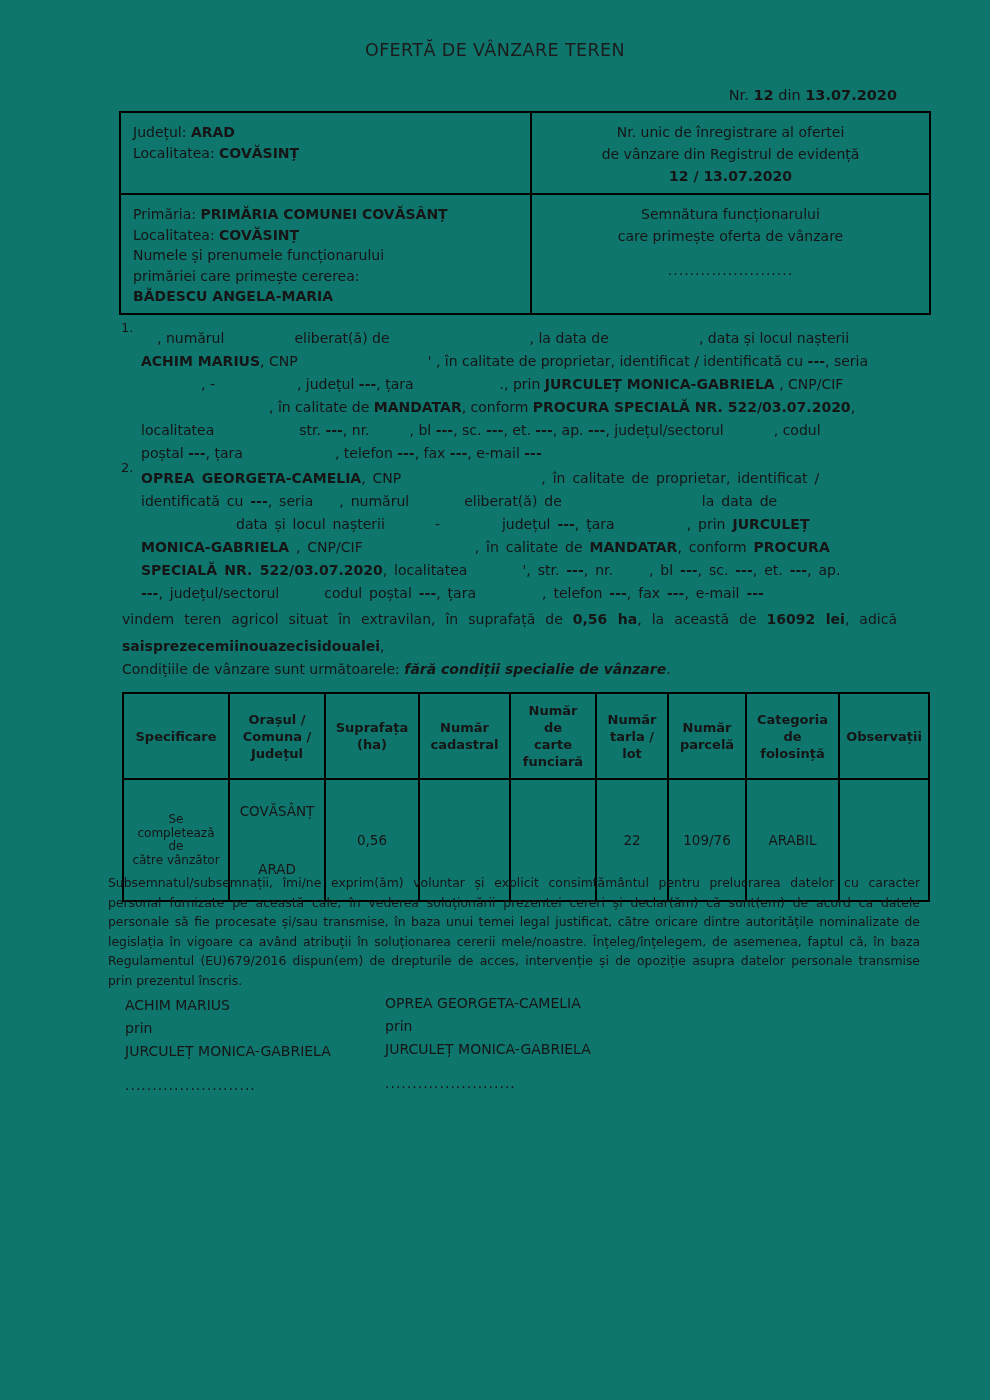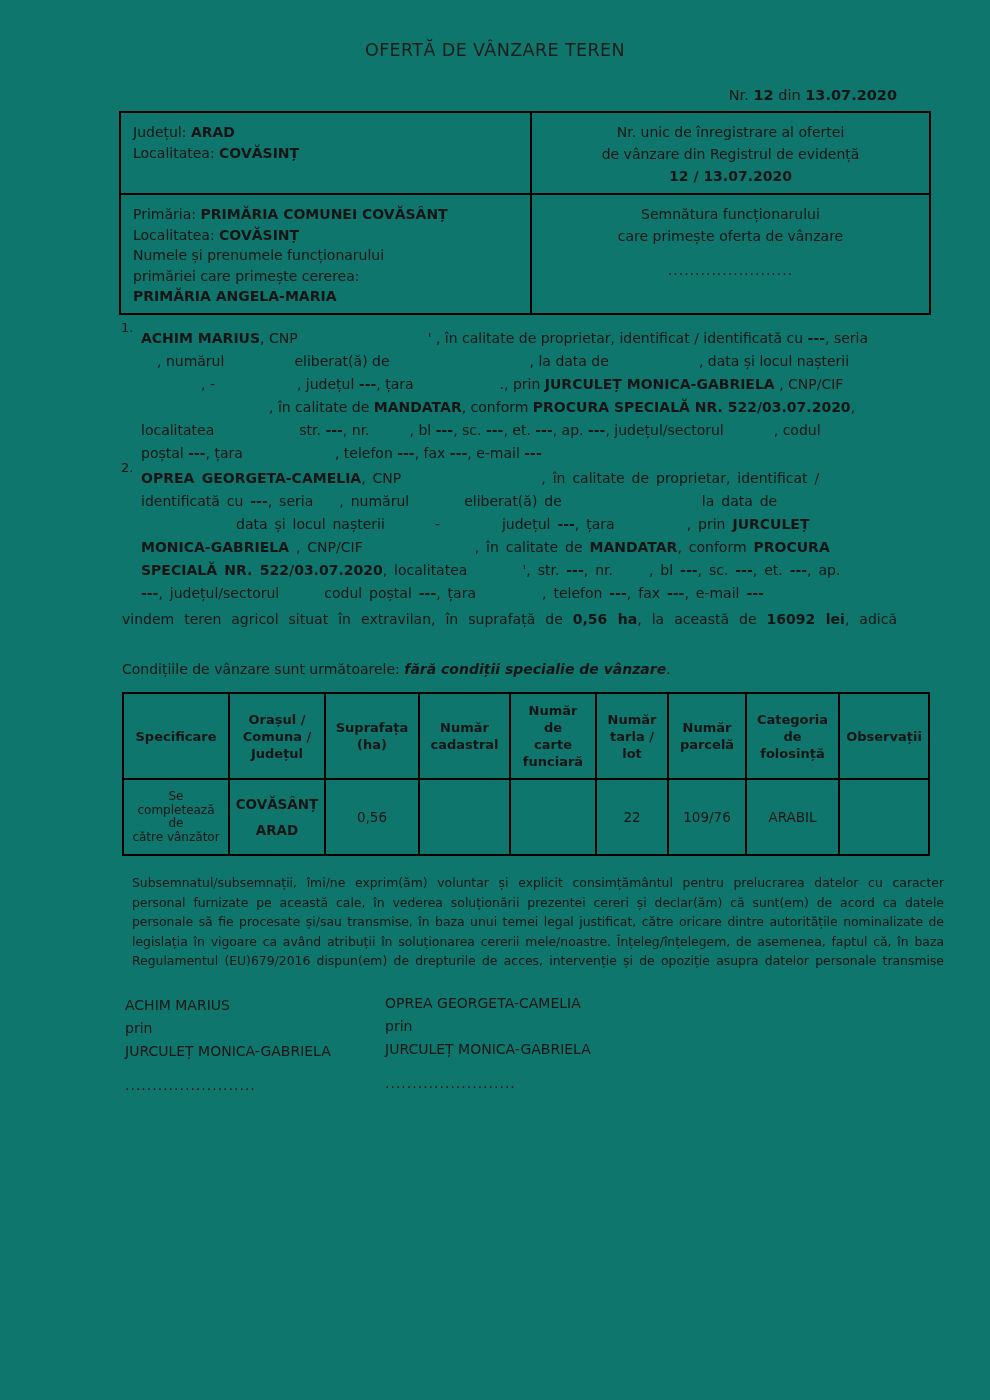--- a/index.html
+++ b/index.html
@@ -34,23 +34,23 @@
   .sale{position:absolute;left:122px;width:775px;line-height:27px;}
   .jl{text-align:justify;text-align-last:justify;}
   .cond{position:absolute;left:122px;white-space:nowrap;}
   
   .ltable{position:absolute;top:692px;left:122px;border-collapse:collapse;table-layout:fixed;}
   .ltable th,.ltable td{border:2px solid #000;text-align:center;vertical-align:middle;
     white-space:pre-line;padding:2px;}
   .ltable th{font-size:13px;font-weight:700;line-height:17px;height:80px;}
   .ltable td{font-size:13.5px;height:70px;line-height:18px;}
   .ltable td.small{font-size:12px;line-height:13.5px;}
-  .ltable td.town{line-height:26px;font-weight:bold;}
-  
-  .consent{position:absolute;top:873px;left:132px;width:812px;font-size:12.4px;}
+  .ltable td.town{line-height:58px;}
+  
+  .consent{position:absolute;top:873px;left:108px;width:812px;font-size:12.4px;}
   .cline{line-height:19.5px;}
   .cj{text-align:justify;text-align-last:justify;}
   
   .sig{position:absolute;line-height:23px;font-size:14px;}
   .sig .dotrow{margin-top:11px;letter-spacing:1px;}
   .sig-left{top:994px;left:125px;}
   .sig-right{top:992px;left:385px;}
 </style>
 </head>
 <body>
@@ -73,53 +73,54 @@
         <div>de vânzare din Registrul de evidență</div>
         <div class="b">12 / 13.07.2020</div>
       </td>
     </tr>
     <tr class="h-r2">
       <td class="cl">
         <div><span>Primăria: </span><span style="font-weight: 700;">PRIMĂRIA COMUNEI COVĂSÂNȚ</span></div>
         <div><span>Localitatea: </span><span style="font-weight: 700;">COVĂSINȚ</span></div>
         <div>Numele și prenumele funcționarului</div>
         <div>primăriei care primește cererea:</div>
-        <div class="b">PRIMĂRIA ANGELA-MARIA</div>
+        <div class="b">BĂDESCU ANGELA-MARIA</div>
       </td>
       <td class="cr">
         <div>Semnătura funcționarului</div>
         <div>care primește oferta de vânzare</div>
         <div class="sem-dots">.......................</div>
       </td>
     </tr>
   </tbody>
     </table>
 
   <div class="pnum" style="top:320px;left:121px;">1.</div>
   <div class="party p1" style="top:327px;">
+    <div class="pline"><span style="display: inline-block; width: 16px;"></span><span>, numărul</span><span style="display: inline-block; width: 70px;"></span><span>eliberat(ă) de</span><span style="display: inline-block; width: 140px;"></span><span>, la data de</span><span style="display: inline-block; width: 90px;"></span><span>, data și locul nașterii</span></div>
     <div class="pline"><span style="font-weight: 700;">ACHIM MARIUS</span><span>, CNP</span><span style="display: inline-block; width: 130px;"></span><span>' , în calitate de proprietar, identificat / identificată cu </span><span style="font-weight: 700;">---</span><span>, seria</span></div>
-    <div class="pline"><span style="display: inline-block; width: 16px;"></span><span>, numărul</span><span style="display: inline-block; width: 70px;"></span><span>eliberat(ă) de</span><span style="display: inline-block; width: 140px;"></span><span>, la data de</span><span style="display: inline-block; width: 90px;"></span><span>, data și locul nașterii</span></div>
     <div class="pline"><span style="display: inline-block; width: 60px;"></span><span>, -</span><span style="display: inline-block; width: 82px;"></span><span>, județul </span><span style="font-weight: 700;">---</span><span>, țara</span><span style="display: inline-block; width: 86px;"></span><span>., prin </span><span style="font-weight: 700;">JURCULEȚ MONICA-GABRIELA</span><span> , CNP/CIF</span></div>
     <div class="pline"><span style="display: inline-block; width: 128px;"></span><span>, în calitate de </span><span style="font-weight: 700;">MANDATAR</span><span>, conform </span><span style="font-weight: 700;">PROCURA SPECIALĂ NR. 522/03.07.2020</span><span>,</span></div>
     <div class="pline"><span>localitatea</span><span style="display: inline-block; width: 85px;"></span><span>str. </span><span style="font-weight: 700;">---</span><span>, nr.</span><span style="display: inline-block; width: 40px;"></span><span>, bl </span><span style="font-weight: 700;">---</span><span>, sc. </span><span style="font-weight: 700;">---</span><span>, et. </span><span style="font-weight: 700;">---</span><span>, ap. </span><span style="font-weight: 700;">---</span><span>, județul/sectorul</span><span style="display: inline-block; width: 50px;"></span><span>, codul</span></div>
     <div class="pline"><span>poștal </span><span style="font-weight: 700;">---</span><span>, țara</span><span style="display: inline-block; width: 92px;"></span><span>, telefon </span><span style="font-weight: 700;">---</span><span>, fax </span><span style="font-weight: 700;">---</span><span>, e-mail </span><span style="font-weight: 700;">---</span></div>
   </div>
 
   <div class="pnum" style="top:460px;left:121px;">2.</div>
   <div class="party p2" style="top:467px;">
     <div class="pline"><span style="font-weight: 700;">OPREA GEORGETA-CAMELIA</span><span>, CNP</span><span style="display: inline-block; width: 140px;"></span><span>, în calitate de proprietar, identificat /</span></div>
     <div class="pline"><span>identificată cu </span><span style="font-weight: 700;">---</span><span>, seria</span><span style="display: inline-block; width: 26px;"></span><span>, numărul</span><span style="display: inline-block; width: 55px;"></span><span>eliberat(ă) de</span><span style="display: inline-block; width: 140px;"></span><span>la data de</span></div>
     <div class="pline"><span style="display: inline-block; width: 95px;"></span><span>data și locul nașterii</span><span style="display: inline-block; width: 50px;"></span><span>-</span><span style="display: inline-block; width: 62px;"></span><span>județul </span><span style="font-weight: 700;">---</span><span>, țara</span><span style="display: inline-block; width: 72px;"></span><span>, prin </span><span style="font-weight: 700;">JURCULEȚ</span></div>
     <div class="pline"><span style="font-weight: 700;">MONICA-GABRIELA</span><span> , CNP/CIF</span><span style="display: inline-block; width: 112px;"></span><span>, în calitate de </span><span style="font-weight: 700;">MANDATAR</span><span>, conform </span><span style="font-weight: 700;">PROCURA</span></div>
     <div class="pline"><span style="font-weight: 700;">SPECIALĂ NR. 522/03.07.2020</span><span>, localitatea</span><span style="display: inline-block; width: 55px;"></span><span>', str. </span><span style="font-weight: 700;">---</span><span>, nr.</span><span style="display: inline-block; width: 36px;"></span><span>, bl </span><span style="font-weight: 700;">---</span><span>, sc. </span><span style="font-weight: 700;">---</span><span>, et. </span><span style="font-weight: 700;">---</span><span>, ap.</span></div>
     <div class="pline"><span style="font-weight: 700;">---</span><span>, județul/sectorul</span><span style="display: inline-block; width: 45px;"></span><span>codul poștal </span><span style="font-weight: 700;">---</span><span>, țara</span><span style="display: inline-block; width: 66px;"></span><span>, telefon </span><span style="font-weight: 700;">---</span><span>, fax </span><span style="font-weight: 700;">---</span><span>, e-mail </span><span style="font-weight: 700;">---</span></div>
   </div>
 
   <div class="sale" style="top:606px;">
     <div class="jl"><span>vindem teren agricol situat în extravilan, în suprafață de </span><span style="font-weight: 700;">0,56 ha</span><span>, la această de </span><span style="font-weight: 700;">16092 lei</span><span>, adică</span></div>
+    <div><span style="font-weight: 700;">saisprezecemiinouazecisidoualei</span><span>,</span></div>
   </div>
 
   <div class="cond" style="top:661px;"><span>Condițiile de vânzare sunt următoarele: </span><span style="font-weight: 700; font-style: italic;">fără condiții specialie de vânzare</span><span>.</span></div>
 
   <table class="ltable">
     <colgroup>
       <col style="width:106px">
         <col style="width:96px">
         <col style="width:94px">
       <col style="width:91px">
@@ -170,20 +171,21 @@
     </tr>
   </tbody>
     </table>
 
   <div class="consent">
     <div class="cline cj">Subsemnatul/subsemnații, îmi/ne exprim(ăm) voluntar și explicit consimțământul pentru prelucrarea datelor cu caracter</div>
     <div class="cline cj">personal furnizate pe această cale, în vederea soluționării prezentei cereri și declar(ăm) că sunt(em) de acord ca datele</div>
     <div class="cline cj">personale să fie procesate și/sau transmise, în baza unui temei legal justificat, către oricare dintre autoritățile nominalizate de</div>
     <div class="cline cj">legislația în vigoare ca având atribuții în soluționarea cererii mele/noastre. Înțeleg/înțelegem, de asemenea, faptul că, în baza</div>
     <div class="cline cj">Regulamentul (EU)679/2016 dispun(em) de drepturile de acces, intervenție și de opoziție asupra datelor personale transmise</div>
+    <div class="cline">prin prezentul înscris.</div>
   </div>
 
   <div class="sig sig-left">
     <div>ACHIM MARIUS</div>
     <div>prin</div>
     <div>JURCULEȚ MONICA-GABRIELA</div>
     <div class="dotrow">........................</div>
   </div>
 
   <div class="sig sig-right">

